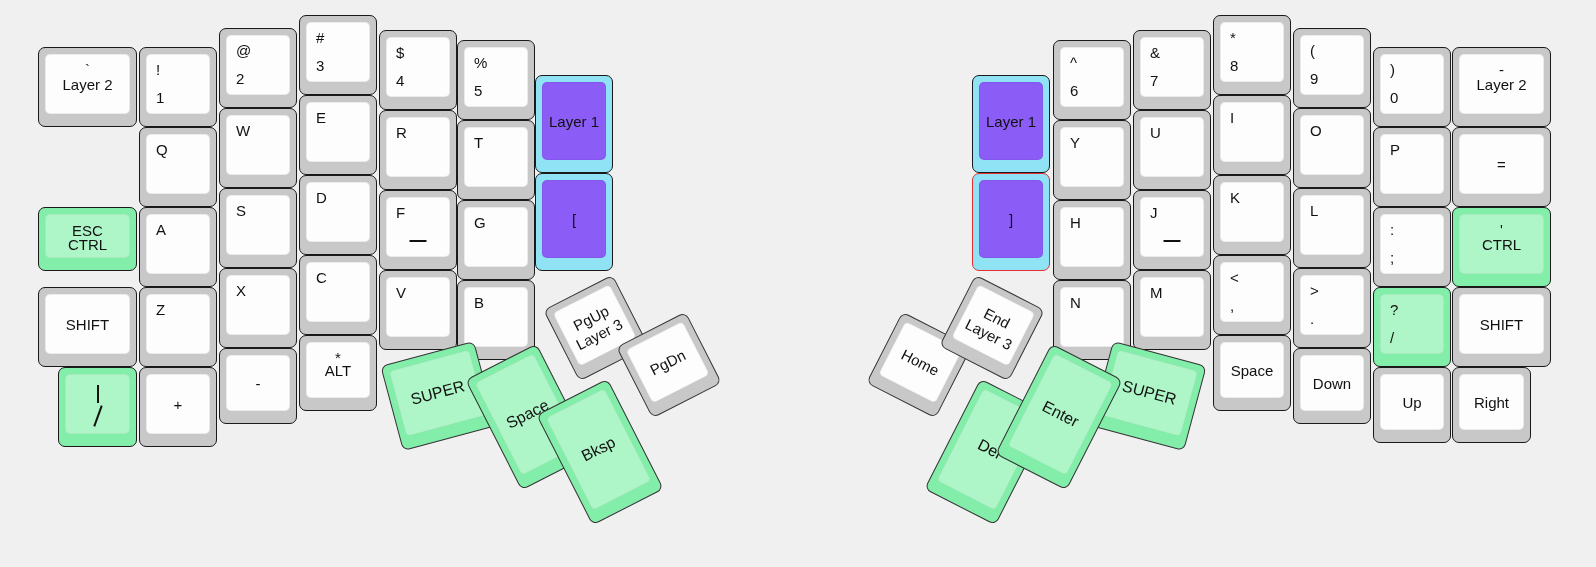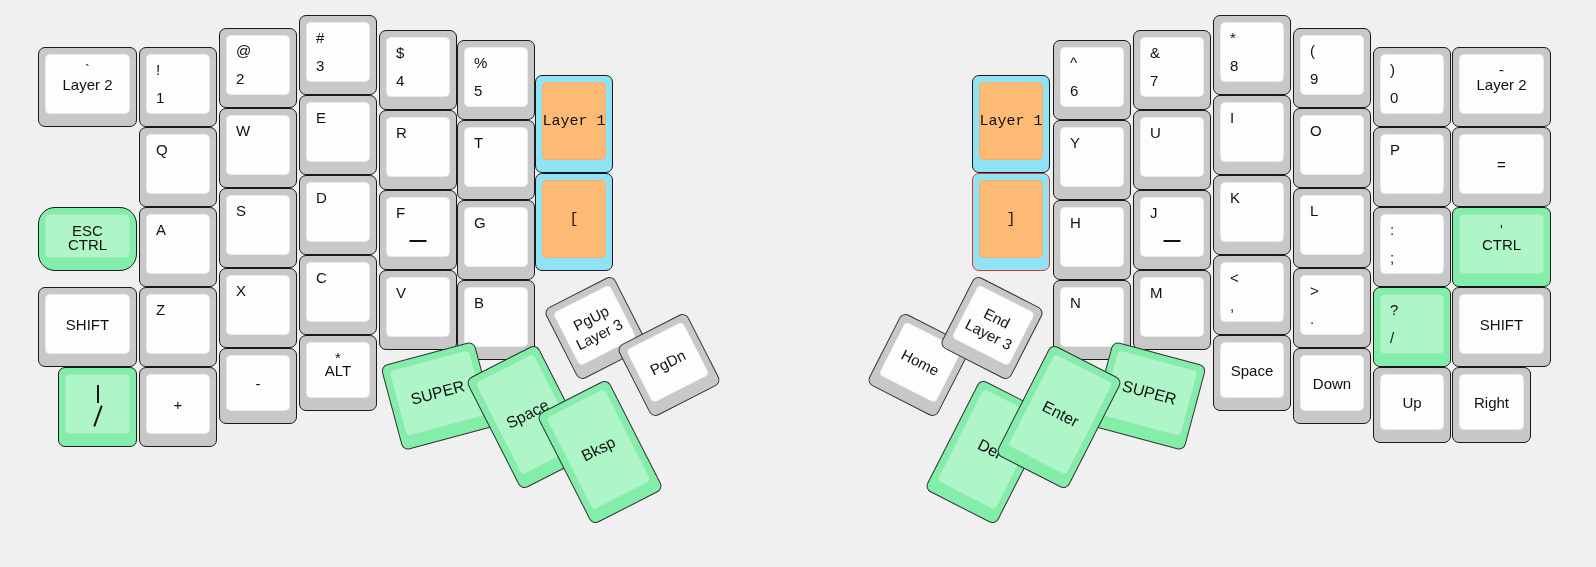--- a/index.html
+++ b/index.html
@@ -34,21 +34,21 @@
     border-radius: 5px;
     border: 1px solid rgba(0,0,0,0.07);
     background: #fdfdfd;
     display: flex;
     flex-direction: column;
     align-items: center;
     justify-content: center;
   }
   
   .key.cyan { background: #8fe3f5; }
-  .key.cyan > .cap { background: #fdba74; border-color: rgba(0,0,0,0.05); font-family: Liberation Mono, monospace; }
+  .key.cyan > .cap { background: #8b5cf6; border-color: rgba(0,0,0,0.05); }
   
   .key.green { background: #83edaa; }
   .key.green > .cap { background: #aef6c8; border-color: rgba(0,0,0,0.05); }
   
   .key.selected { border-color: #e03030; }
   
   .key.thumb { border-color: #333; border-width: 1.4px; }
 
   
   .lg {
@@ -100,21 +100,21 @@
 <body>
 
 <div id="board">
 
   <div class="key" style="left:38px;  top:47px;  width:99px; height:80px;">
     <div class="cap">
       <span class="lg tc">`</span>
       <span class="lg ctr">Layer 2</span>
     </div>
   </div>
-  <div class="key green" style="left:38px; top:207px; width:99px; height:64px;border-radius:17px;">
+  <div class="key green" style="left:38px; top:207px; width:99px; height:64px;">
     <div class="cap">
       <span class="lg two-a">ESC</span>
       <span class="lg two-b">CTRL</span>
     </div>
   </div>
   <div class="key" style="left:38px; top:287px; width:99px; height:80px;">
     <div class="cap">
       <span class="lg ctr">SHIFT</span>
     </div>
   </div>

